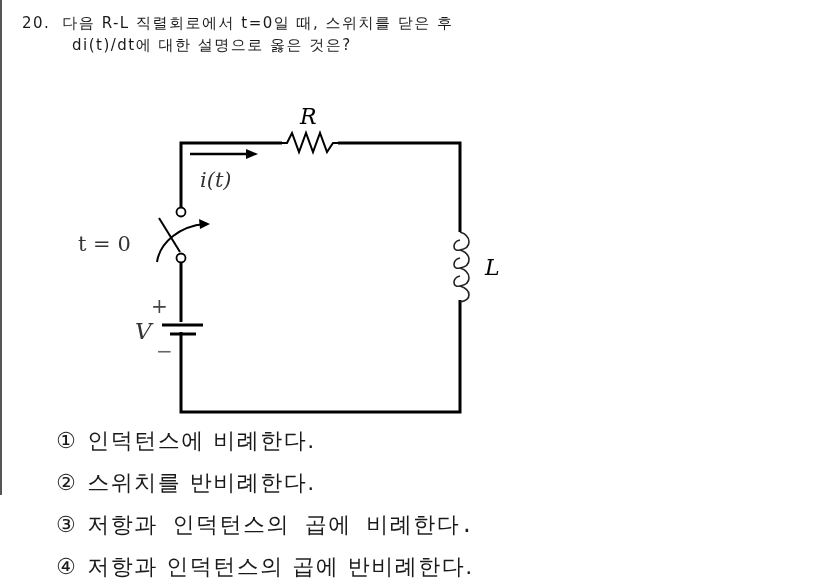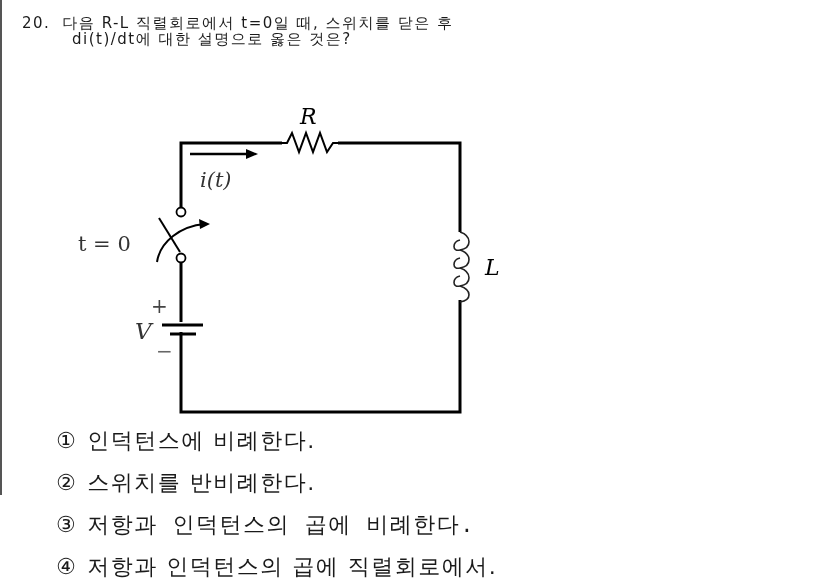--- a/index.html
+++ b/index.html
@@ -1,21 +1,21 @@
 <!DOCTYPE html>
 <html><head>
 <meta charset="utf-8">
 <style>
   html, body { margin: 0; padding: 0; background: #ffffff; }
   body { width: 826px; height: 582px; position: relative; overflow: hidden;
          font-family: "DejaVu Sans", "Liberation Sans", sans-serif; color: #1a1a1a; }
   .left-border { position: absolute; left: 0; top: 0; width: 2px; height: 495px; background: #555; }
   .q-line { position: absolute; font-size: 15px; letter-spacing: 1.5px; white-space: nowrap; }
   .q1 { left: 22px; top: 14px; }
-  .q2 { left: 72px; top: 30px; }
+  .q2 { left: 72px; top: 36px; }
   .q-num { margin-right: 12px; }
   .diagram { position: absolute; left: 0; top: 0; }
   .opt { position: absolute; left: 56px; font-size: 22px; letter-spacing: 1.5px; white-space: nowrap; }
   .opt .mark { margin-right: 10px; }
   .o1 { top: 426px; } .o2 { top: 468px; } .o3 { top: 510px; font-family: Liberation Mono, monospace; } .o4 { top: 552px; }
   .lbl { font-family: "DejaVu Serif", "Liberation Serif", serif; }
 </style>
 </head>
 <body>
 
@@ -71,14 +71,14 @@
 <div class="opt o1">
   <span class="mark">①</span><span>인덕턴스에 비례한다.</span>
 </div>
 <div class="opt o2">
   <span class="mark">②</span><span>스위치를 반비례한다.</span>
 </div>
 <div class="opt o3">
   <span class="mark">③</span><span>저항과 인덕턴스의 곱에 비례한다.</span>
 </div>
 <div class="opt o4">
-  <span class="mark">④</span><span>저항과 인덕턴스의 곱에 직렬회로에서.</span>
+  <span class="mark">④</span><span>저항과 인덕턴스의 곱에 반비례한다.</span>
 </div>
 
 </body></html>

